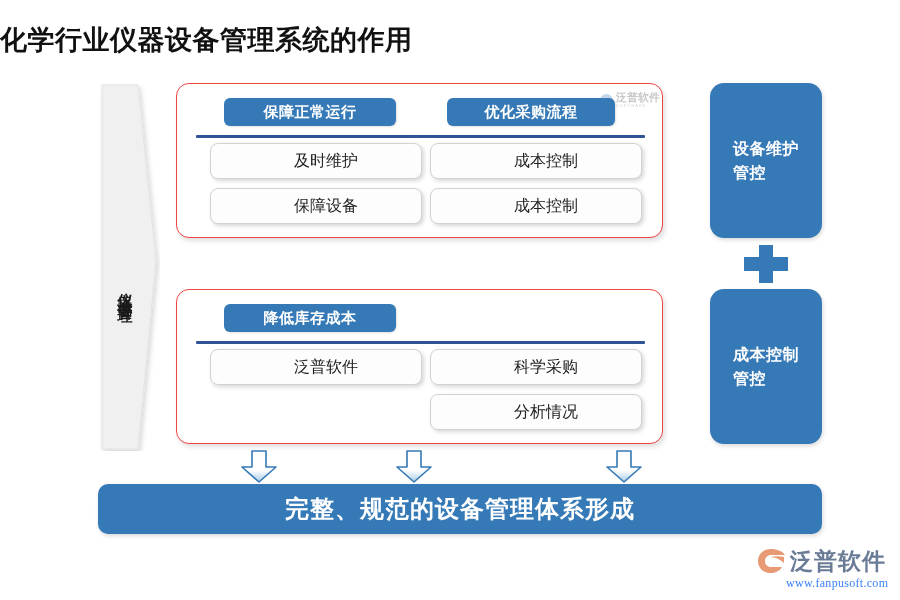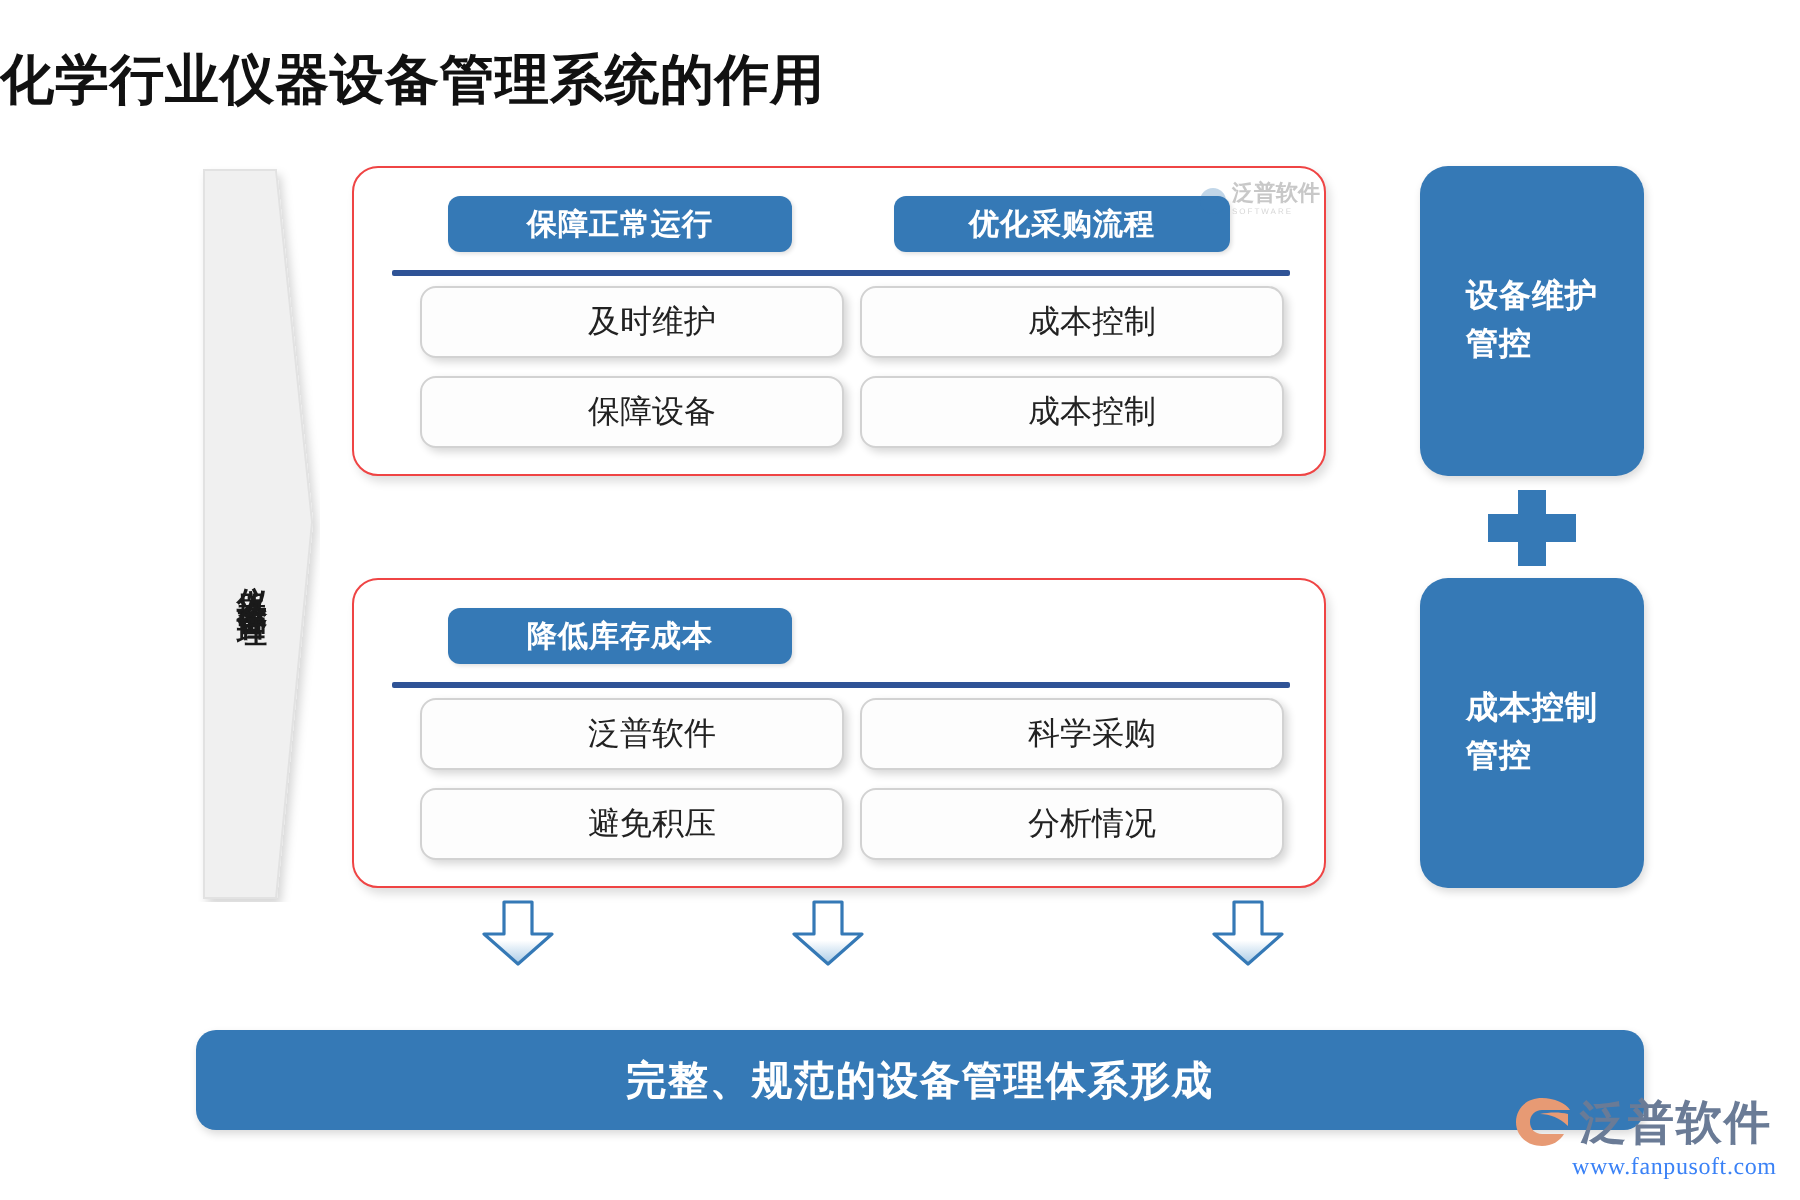--- a/index.html
+++ b/index.html
@@ -166,27 +166,27 @@
   }
   .down-arrow svg { display: block; }
   .arrow-1 { left: 240px; }
   .arrow-2 { left: 395px; }
   .arrow-3 { left: 605px; }
 
   
   .bottom-bar {
     position: absolute;
     left: 98px;
-    top: 515px;
+    top: 484px;
     width: 724px;
     height: 50px;
     background: #3579b6;
     border-radius: 10px;
     color: #ffffff;
-    font-size: 20px;
+    font-size: 24px;
     font-weight: bold;
     display: flex;
     align-items: center;
     justify-content: center;
     letter-spacing: 1px;
     box-shadow: 1px 2px 4px rgba(0,0,0,0.15);
   }
 
   
   .watermark {
@@ -289,21 +289,20 @@
       <div class="wm-sub">SOFTWARE</div>
     </div>
   </div>
 
   <div class="panel panel-2">
     <div class="pill-row">
       <div class="pill pill-left">降低库存成本</div>
     </div>
     <div class="divider"></div>
     <div class="cell cell-col-l cell-row-1">泛普软件</div>
-    <div class="cell cell-col-l cell-row-2">避免积压</div>
     <div class="cell cell-col-r cell-row-1">科学采购</div>
     <div class="cell cell-col-r cell-row-2">分析情况</div>
   </div>
 
   <div class="side-box side-box-top">
     <div>
       <div>设备维护</div>
       <div>管控</div>
     </div>
   </div>

